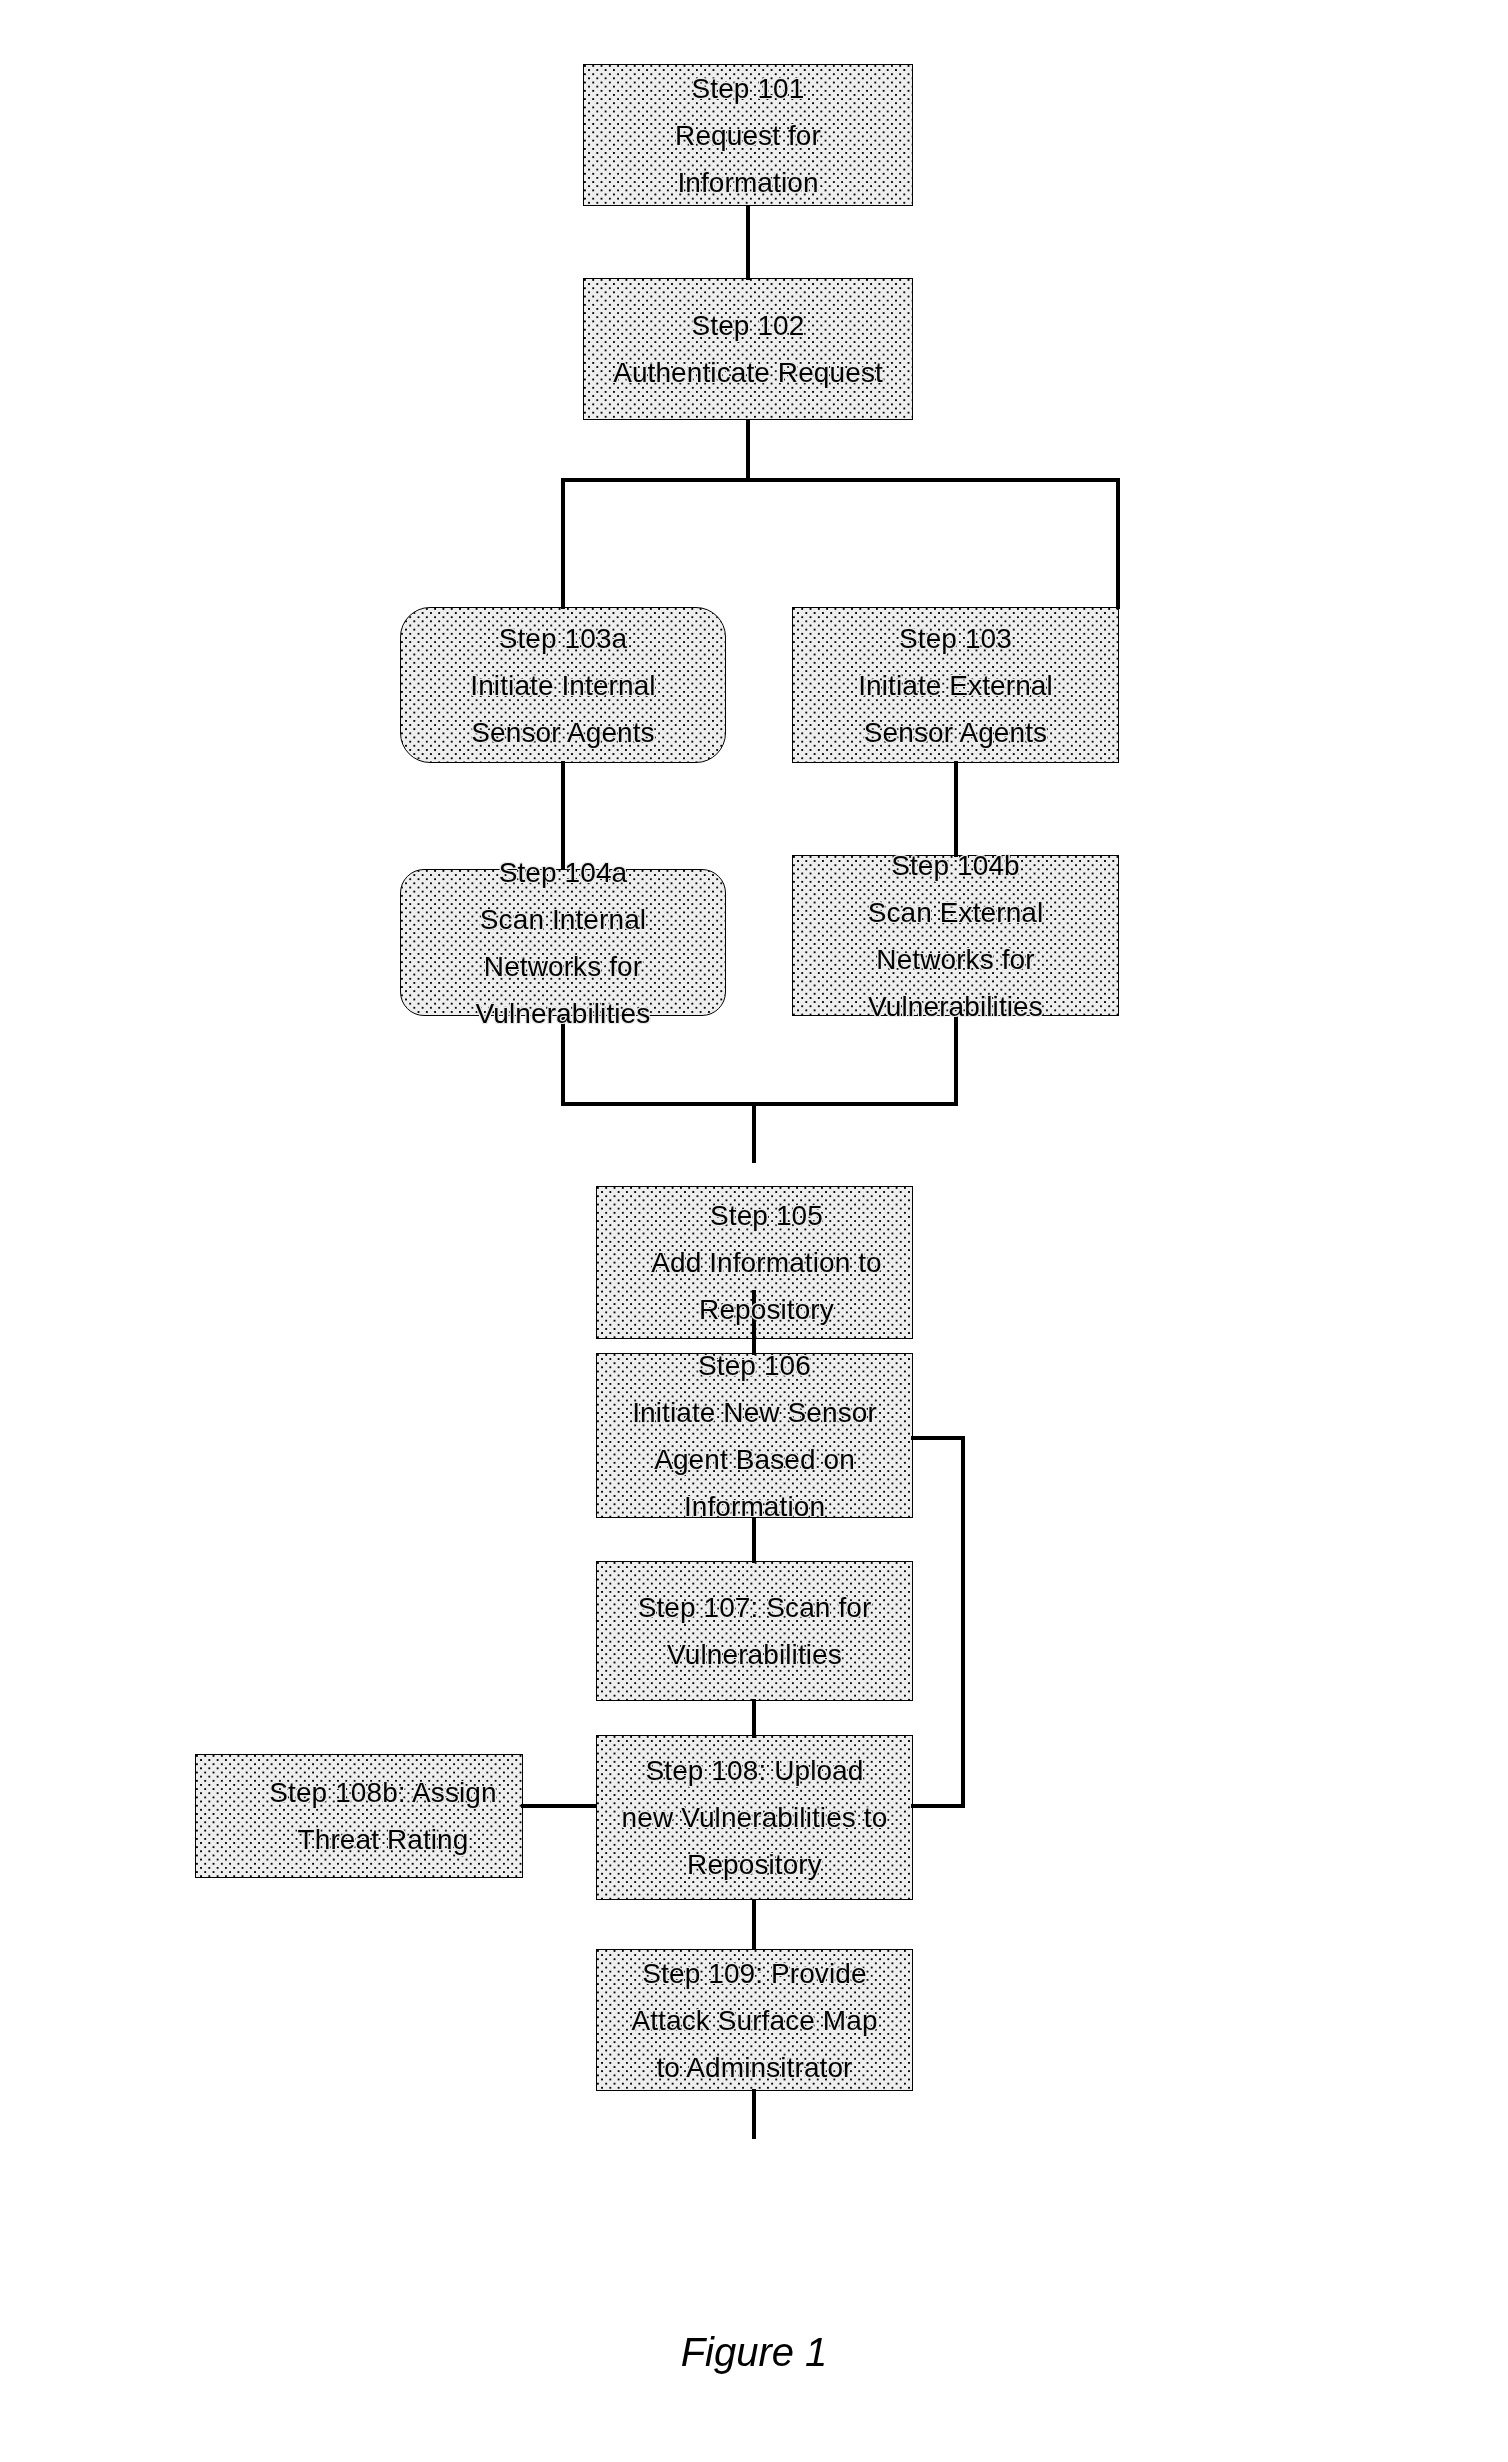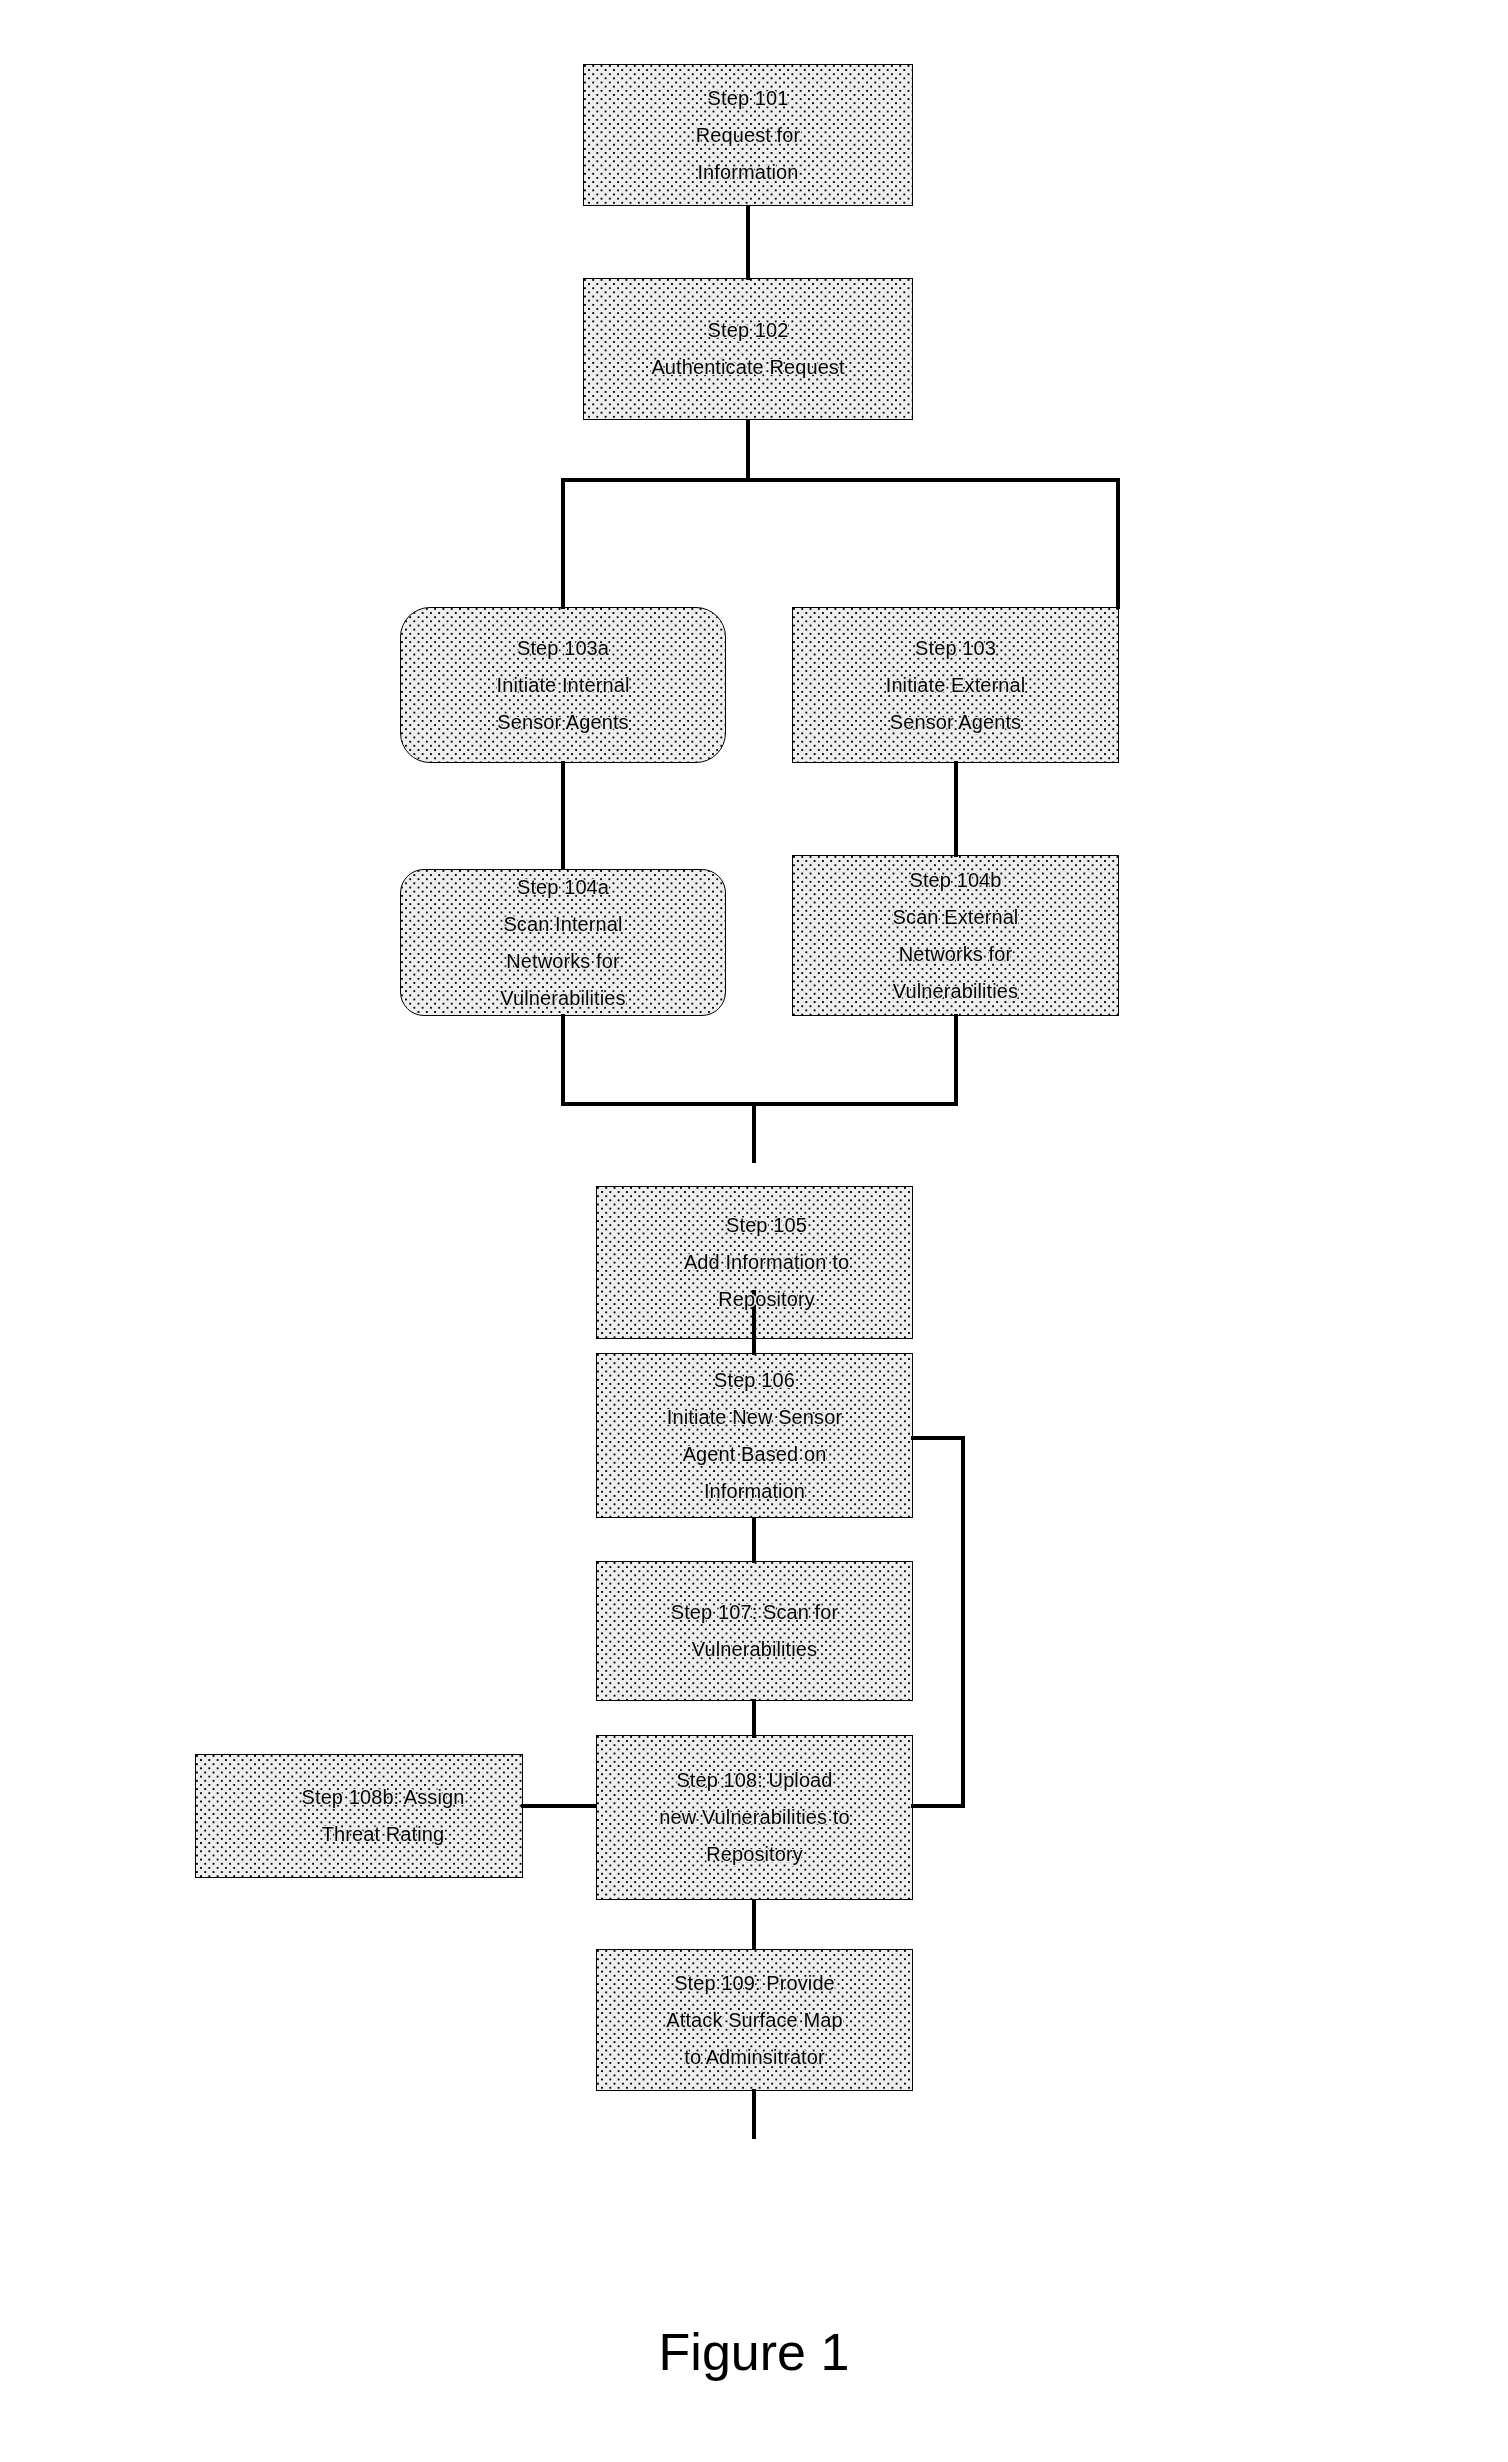--- a/index.html
+++ b/index.html
@@ -29,22 +29,22 @@
       radial-gradient(circle at 0.9px 0.9px, #000 1px, transparent 1.1px),
       radial-gradient(circle at 0.9px 0.9px, #000 1px, transparent 1.1px);
     background-size: 8.3px 8.3px, 8.3px 8.3px;
     background-position: 0 0, 4.1px 4.1px;
     display: flex;
     align-items: center;
     justify-content: center;
     text-align: center;
   }
   .node .label {
-    font-size: 20px;
-    line-height: 37px;
+    font-size: 28px;
+    line-height: 47px;
     letter-spacing: 0.1px;
     color: #000000;
     white-space: pre-line;
     padding: 0 7.4px;
     position: relative;
     z-index: 2;
     text-shadow:
        1.1px 0 0 #e9e9e9, -1.1px 0 0 #e9e9e9,
        0 1.1px 0 #e9e9e9, 0 -1.1px 0 #e9e9e9,
        1.1px 1.1px 0 #e9e9e9, -1.1px -1.1px 0 #e9e9e9,
@@ -58,23 +58,24 @@
   .conn.v { width: 3.7px; }
   .conn.h { height: 3.7px; }
 
   
   #figure-caption {
     position: absolute;
     left: 0;
     right: 0;
     top: 2327px;
     text-align: center;
-    font-size: 52px;
+    font-size: 40px;
     line-height: 51px;
     color: #000000;
+    font-style: italic;
   }
 </style>
 </head>
 <body>
 
 <div id="figure-root">
 
   <div class="node" style="left:583px; top:64px; width:330px; height:142px;">
     <span class="label">Step 101
 Request for

